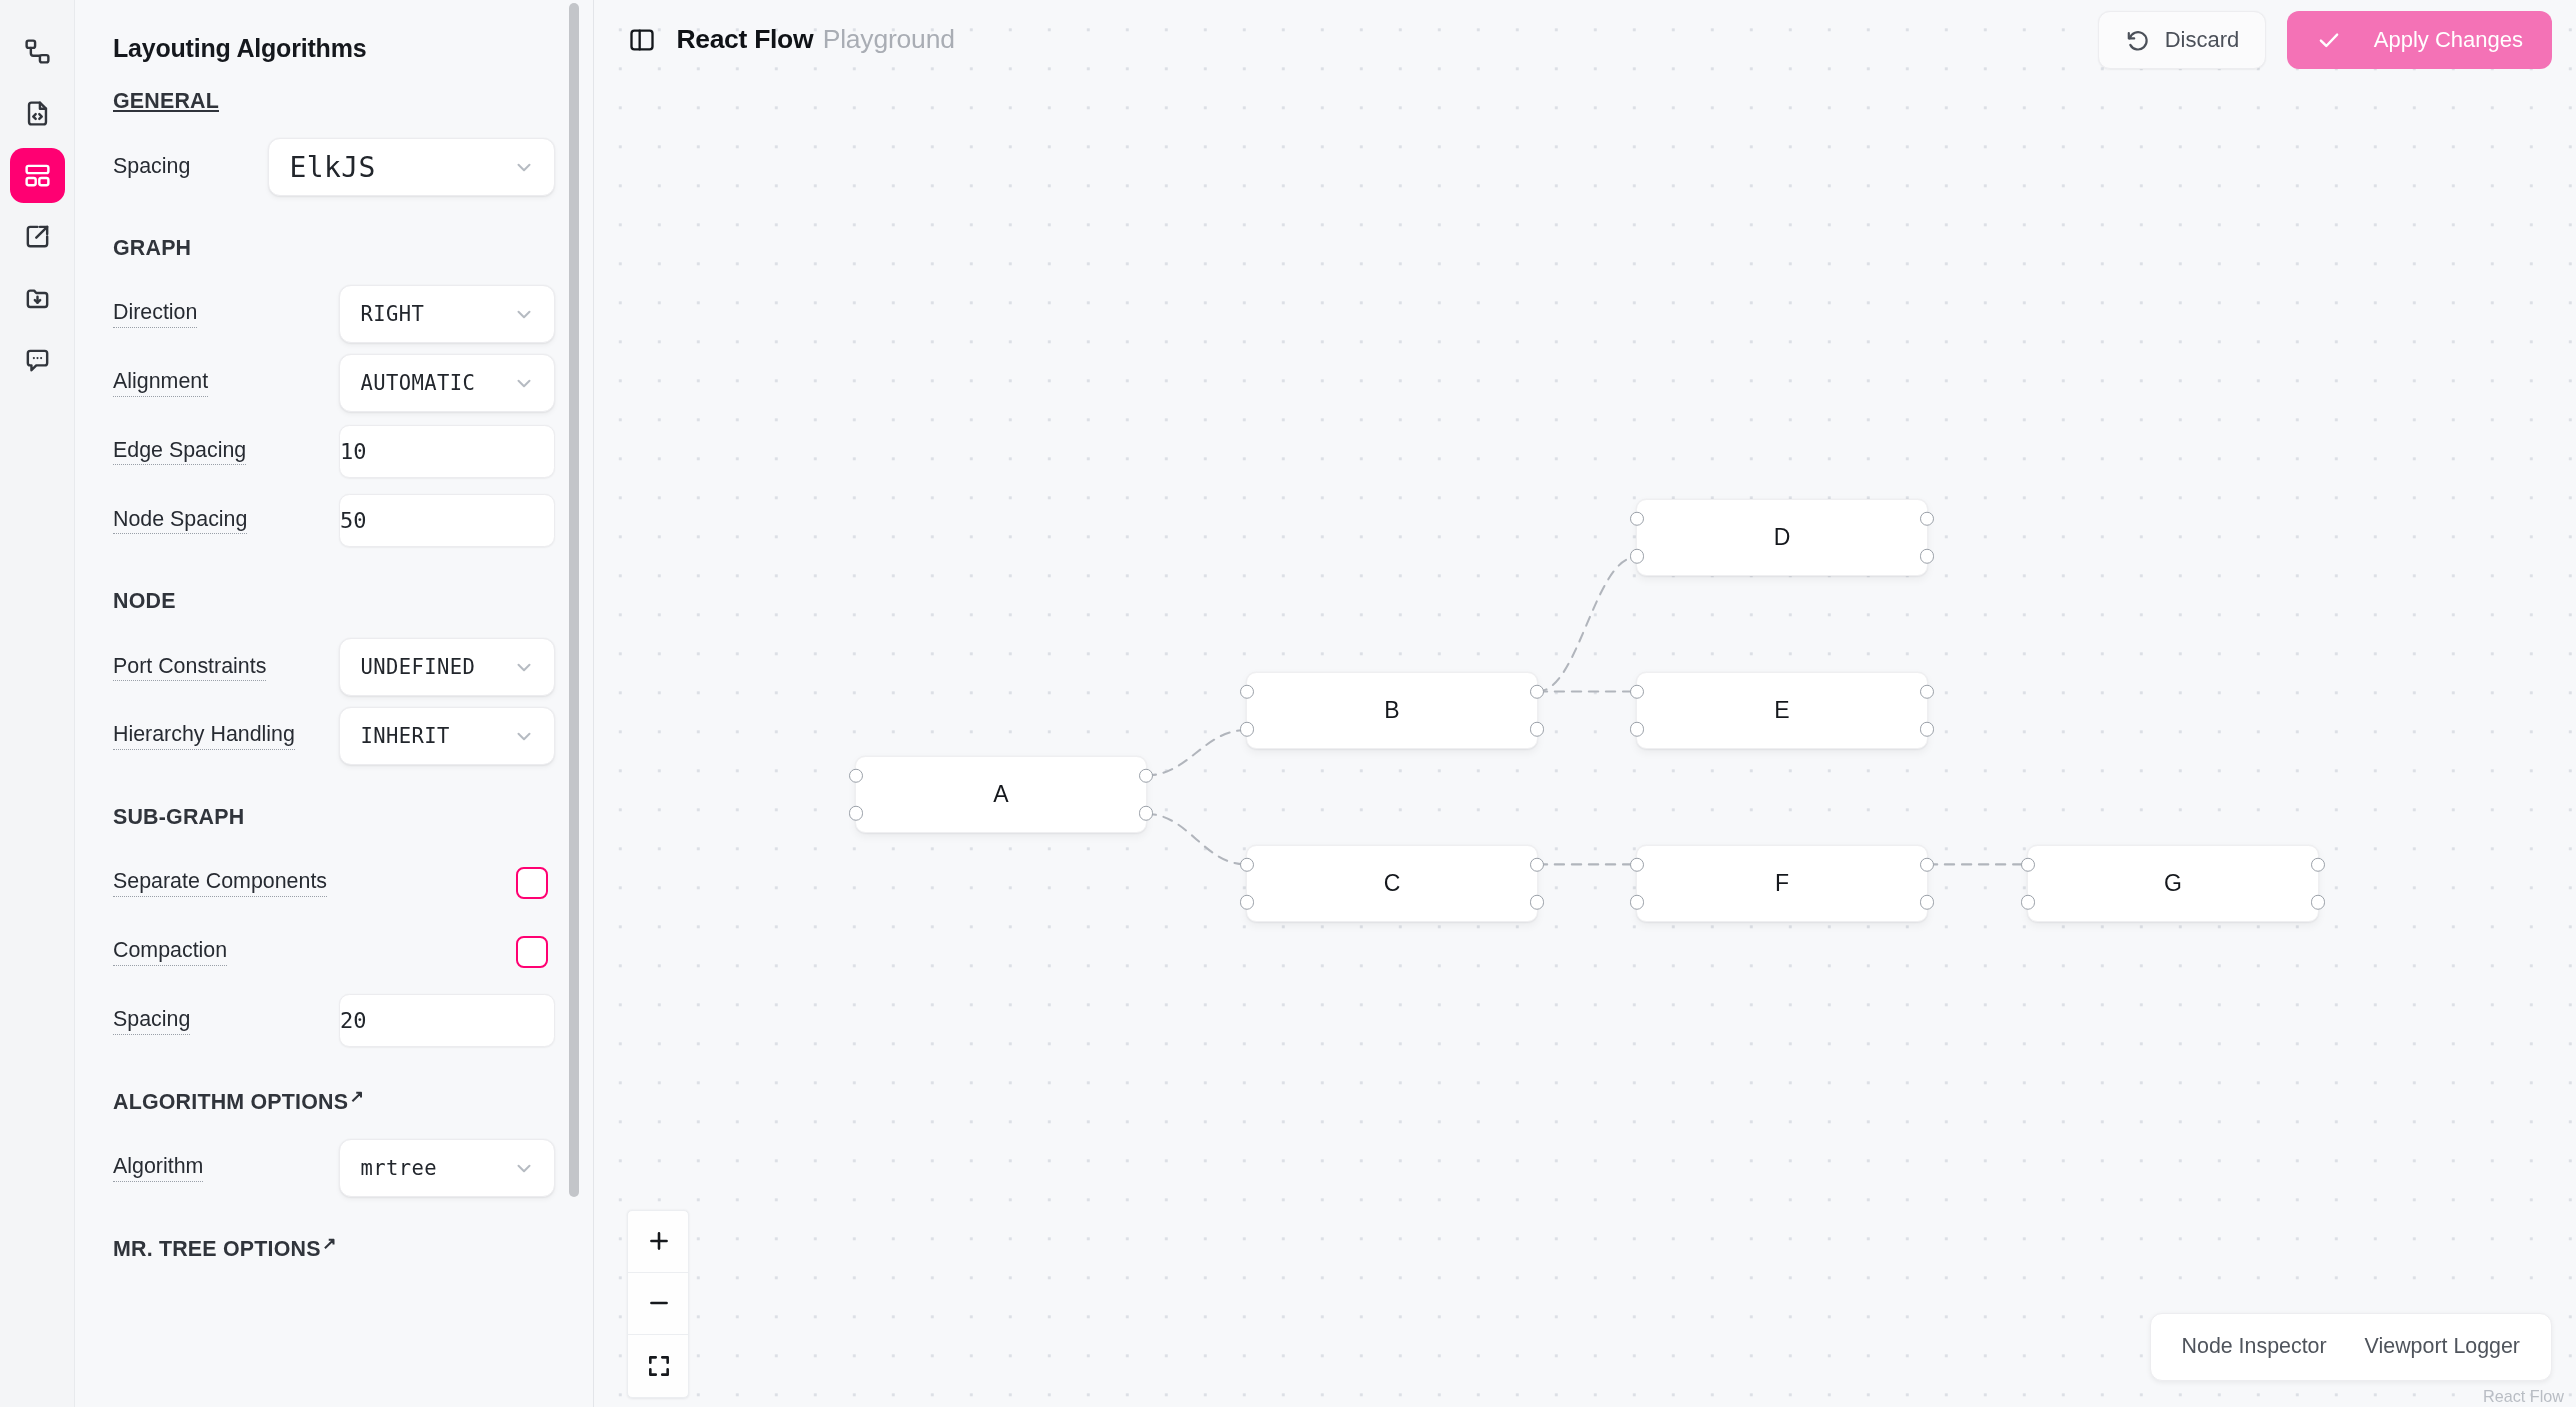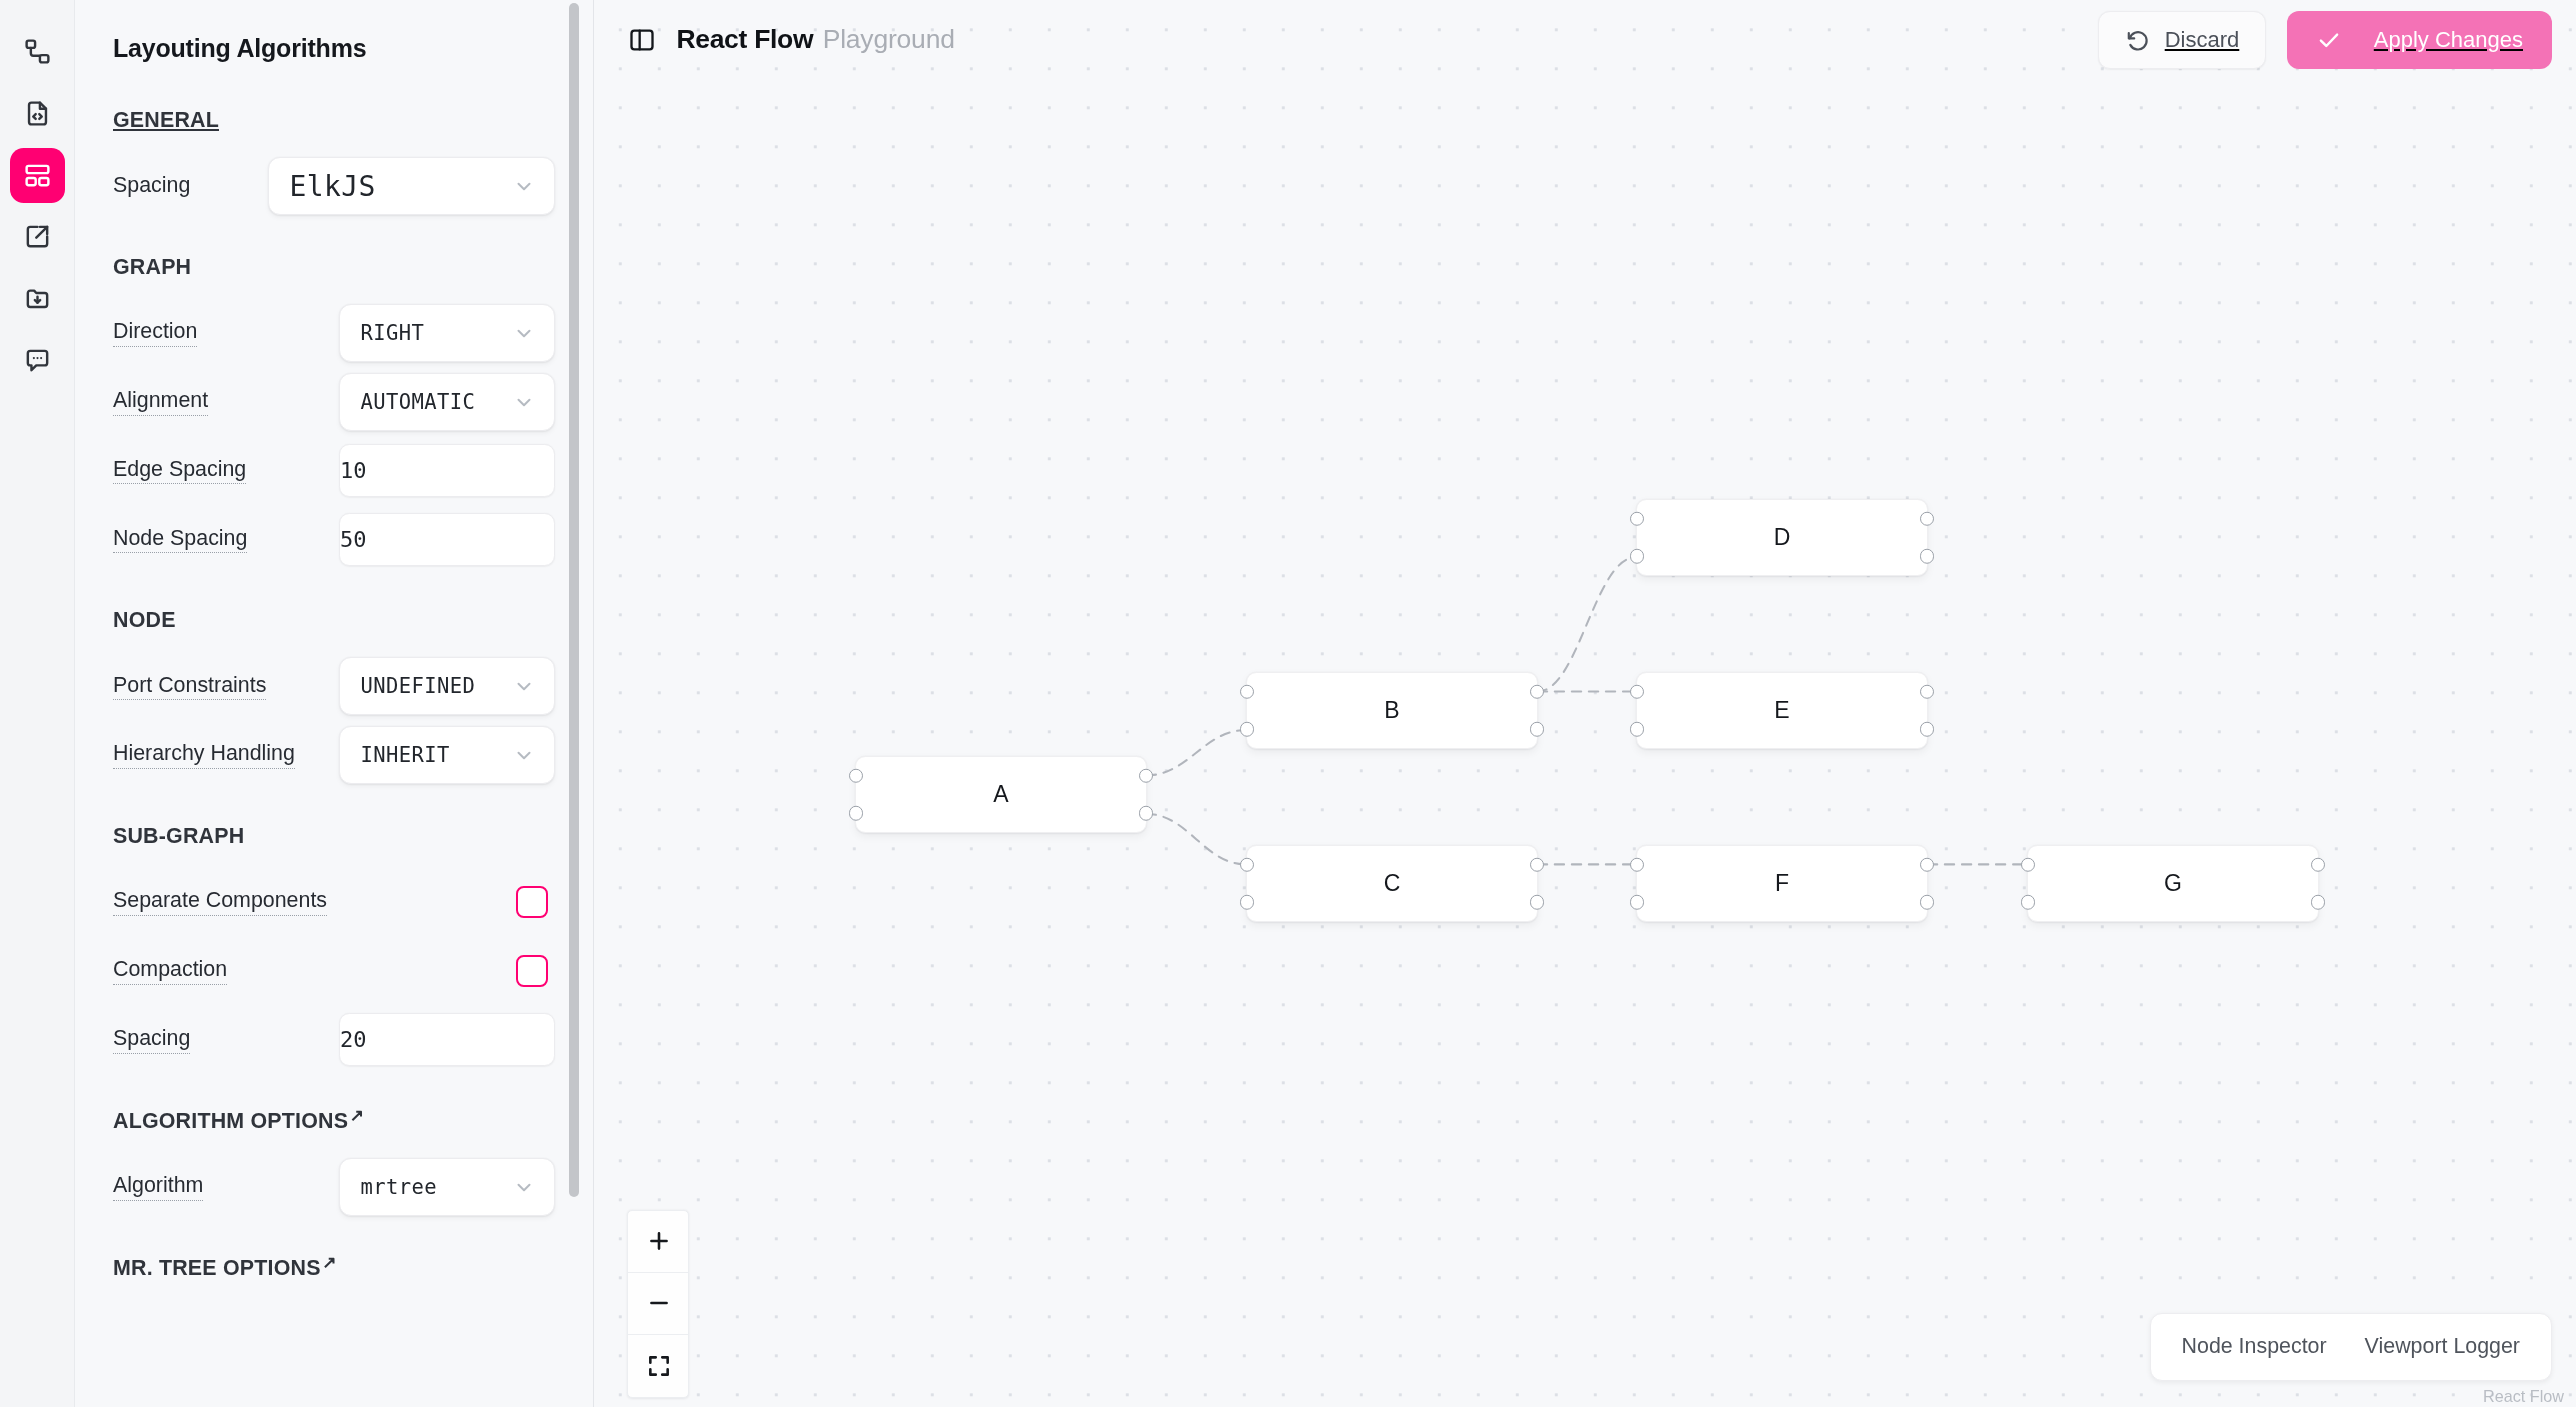--- a/index.html
+++ b/index.html
@@ -34,21 +34,21 @@
   .panel {
     position: absolute; left: 75px; top: 0; width: 519px; height: 1408px;
     background: #f7f8fa;
     border-right: 0.9px solid #e3e5e9;
     overflow: hidden;
     z-index: 35;
   }
   .panel-inner { padding: 22px 38px 34px 38px; position: relative; }
   .panel-title {
     font-size: 25px; font-weight: bold; color: #15181d;
-    letter-spacing: -0.2px; margin-bottom: 45px; margin-top: 12px;
+    letter-spacing: -0.2px; margin-bottom: 26px; margin-top: 12px;
   }
   .section-head {
     font-size: 21.4px; font-weight: bold; color: #30343b;
     letter-spacing: 0.2px; margin: 38px 0 22px 0;
     display: flex; align-items: flex-start; gap: 1.7px;
   }
   .section-head:first-of-type { margin-top: 4px; text-decoration: underline; }
   .ext-arrow { font-size: 17px; line-height: 1; position: relative; top: -1.7px; }
 
   .row {
@@ -134,21 +134,21 @@
   .panel-toggle {
     width: 38px; height: 38px; display: flex; align-items: center;
     justify-content: center; cursor: pointer; color: #15181d;
     margin-right: 15.4px;
   }
   .panel-toggle svg { width: 28px; height: 28px; display: block; }
   .brand { display: flex; align-items: baseline; gap: 9.4px; }
   .brand-main { font-size: 26.5px; font-weight: bold; color: #0f1216; letter-spacing: -0.3px; }
   .brand-sub  { font-size: 26.5px; font-weight: normal; color: #a9adb4; letter-spacing: -0.2px; }
 
-  .topbar-actions { margin-left: auto; display: flex; align-items: flex-end; gap: 20.5px; text-decoration: underline; }
+  .topbar-actions { margin-left: auto; display: flex; align-items: flex-end; gap: 20.5px; }
   .btn {
     display: flex; align-items: center; gap: 13.7px;
     height: 58px; border-radius: 12px; padding: 0 26px;
     font-size: 22px; cursor: pointer; border: none;
     font-family: "Liberation Sans", sans-serif;
   }
   .btn svg { width: 26px; height: 26px; display: block; flex: 0 0 auto; }
   .btn-discard {
     background: #fbfbfc; color: #4b5059;
     border: 0.9px solid #ededf0;

